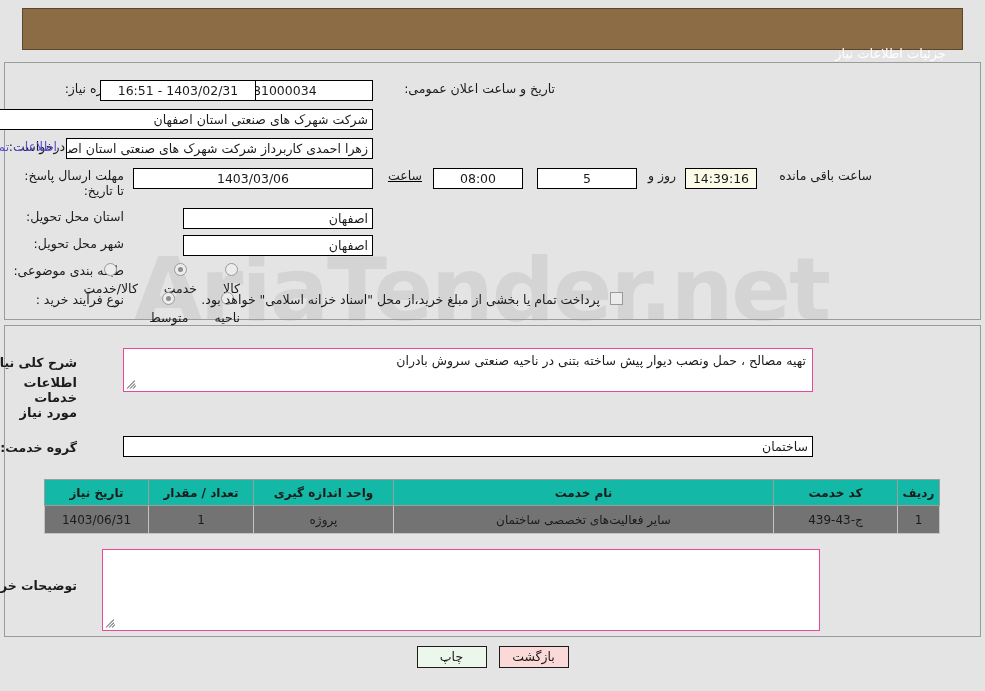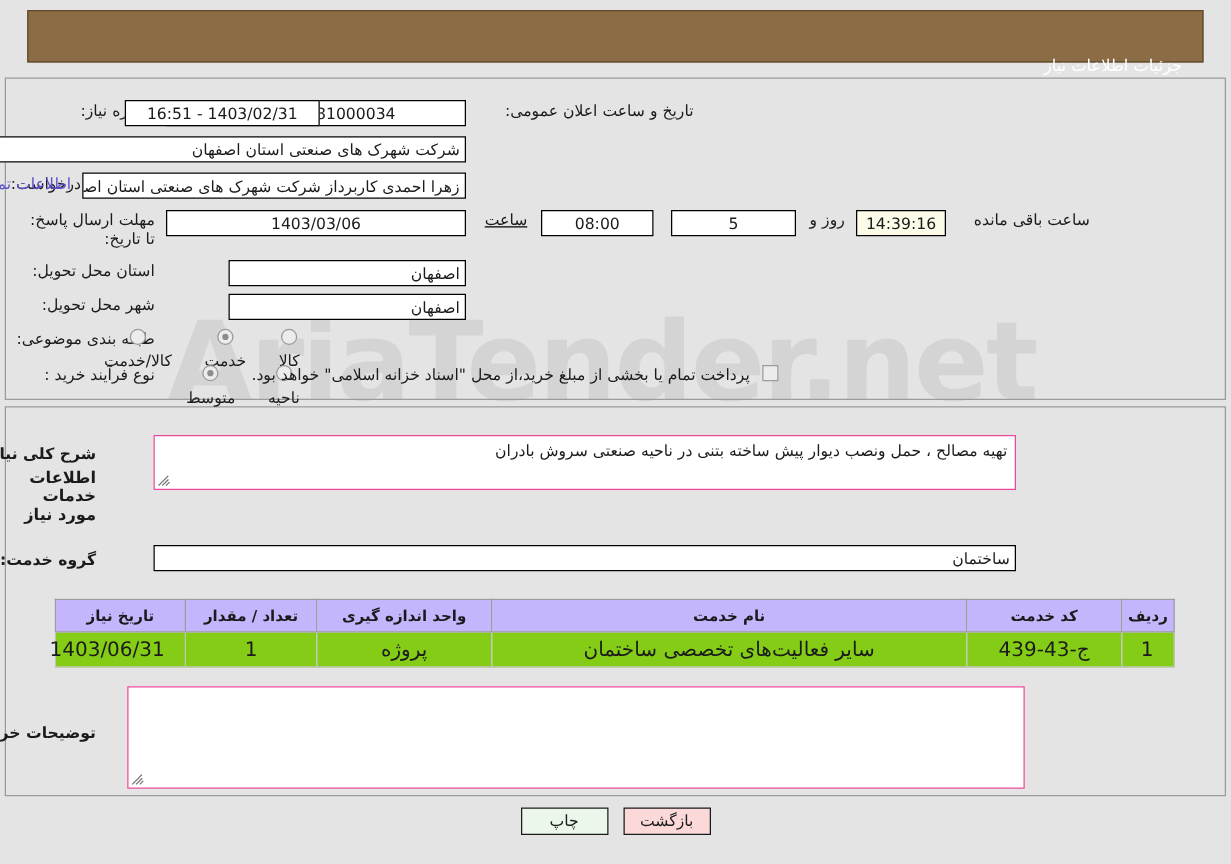--- a/index.html
+++ b/index.html
@@ -240,37 +240,37 @@
     z-index: 4;
   }
   table.grid {
     border-collapse: collapse;
     width: 100%;
     font-size: 12px;
     background: #ffffff;
     table-layout: fixed;
   }
   table.grid th {
-    background: #c4b5fd;
+    background: #14b8a6;
     border: 1px solid #9d9d9d;
     color: #1b1b1b;
     font-weight: bold;
     height: 25px;
     padding: 0 4px;
     text-align: center;
     font-size: 12px;
   }
   table.grid td {
-    background: #84cc16;
+    background: #737373;
     border: 1px solid #c3c3c3;
     color: #1b1b1b;
     height: 27px;
     padding: 0 16px;
     text-align: center;
-    font-size: 16px;
+    font-size: 12px;
   }
 
   
   .btnbar {
     position: absolute;
     left: 0;
     top: 646px;
     width: 985px;
     display: flex;
     justify-content: center;

